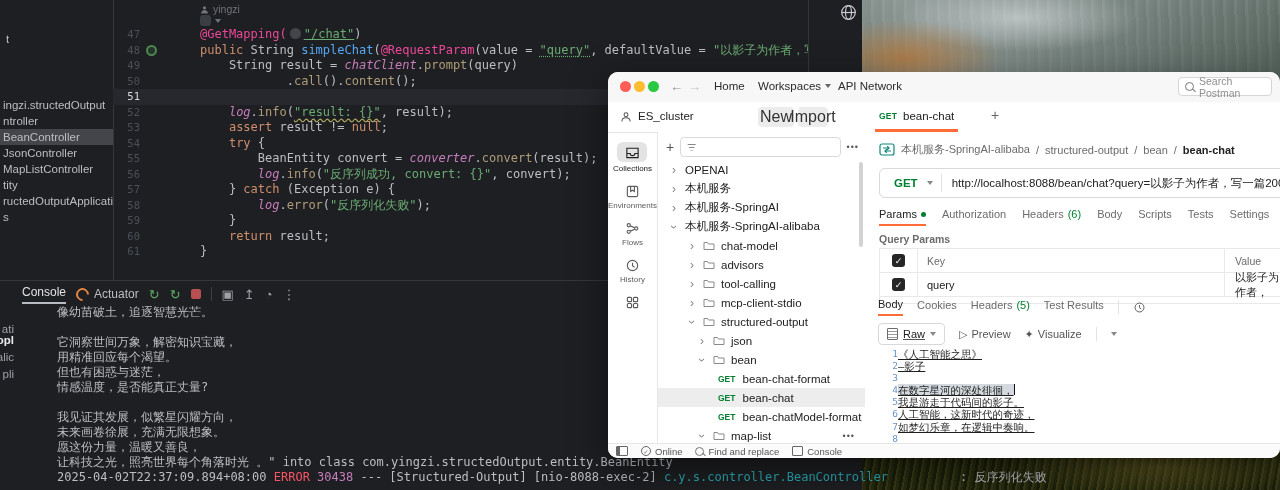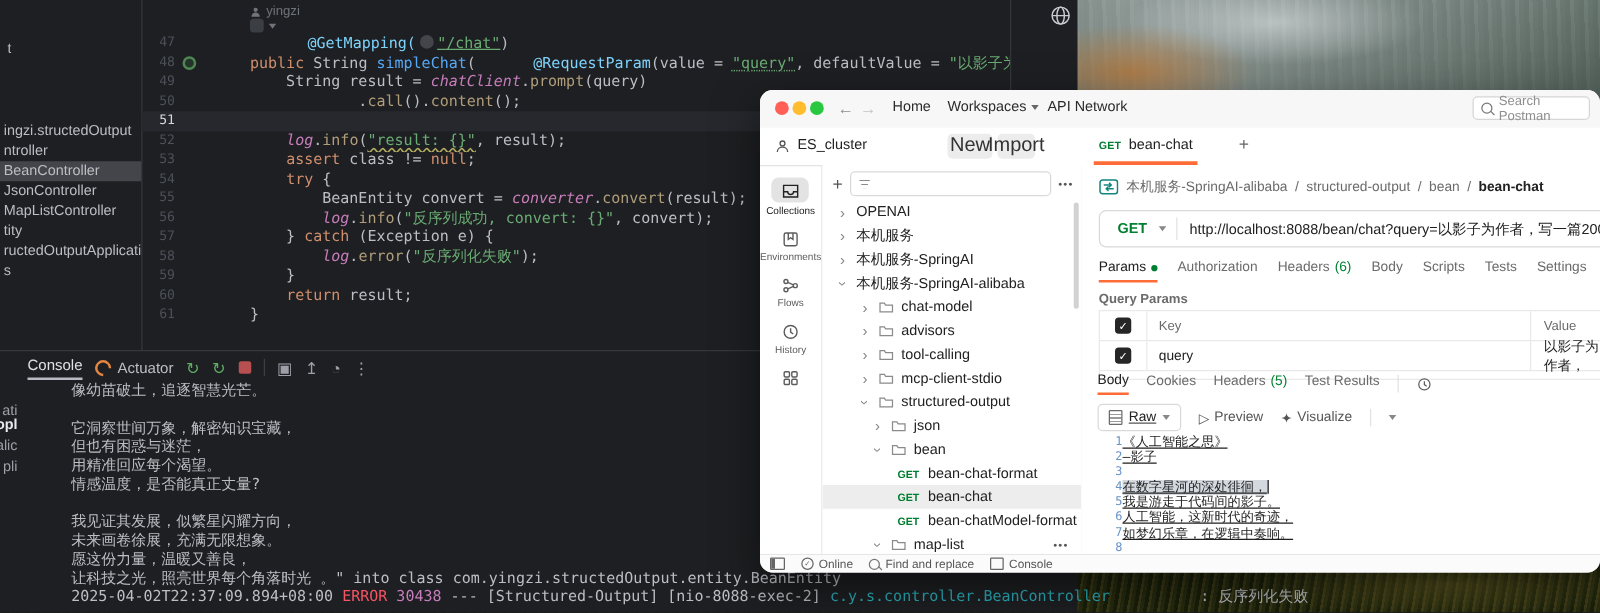--- a/index.html
+++ b/index.html
@@ -33,21 +33,21 @@
   .crow{display:flex;height:15.5px;line-height:15.5px;font-family:"DejaVu Sans Mono",monospace;font-size:12px;white-space:pre;}
   .lnum{width:27px;text-align:right;color:#4b5059;font-size:10.5px;flex:none;}
   .gut{width:22px;flex:none;display:flex;align-items:center;justify-content:center;}
   .code{padding-left:38px;flex:none;}
   .caretline{background:#26282e;}
   .caretline .lnum{color:#d5d8de;}
   .run-dot{width:7px;height:7px;border:2px solid #4e8752;border-radius:50%;background:#24342a;}
   .tk{white-space:pre;}
   .tk-pl{color:#bcbec4;}
   .tk-kw{color:#cf8e6d;}
-  .tk-ann{color:#7dd3fc;margin-left:46px;}
+  .tk-ann{color:#ec4899;}
   .tk-str{color:#6aab73;}
   .tk-strl{color:#6aab73;text-decoration:underline;}
   .tk-strd{color:#6aab73;text-decoration:underline dotted;text-underline-offset:2px;}
   .tk-strw{color:#6aab73;text-decoration:underline wavy #b3ae60;text-underline-offset:2px;}
   .tk-md{color:#56a8f5;}
   .tk-fld{color:#c77dbb;font-style:italic;}
   .tk-call{color:#b09d79;}
   .tk-inlay{display:inline-block;width:11px;height:11px;border-radius:6px;background:#43454a;margin:0 3px;vertical-align:-1px;}
   .globe{position:absolute;left:840px;top:4px;}
 
@@ -195,21 +195,21 @@
       </g>
     </svg>
 
     <div class="codewrap">
       <div class="crow"><span class="lnum">47</span><span class="gut"></span><span class="code"><span class="tk tk-ann">@GetMapping(</span><span class="tk tk-inlay"></span><span class="tk tk-strl">"/chat"</span><span class="tk tk-pl">)</span></span></div>
       <div class="crow"><span class="lnum">48</span><span class="gut"><span class="run-dot"></span></span><span class="code"><span class="tk tk-kw">public </span><span class="tk tk-pl">String </span><span class="tk tk-md">simpleChat</span><span class="tk tk-pl">(</span><span class="tk tk-ann">@RequestParam</span><span class="tk tk-pl">(value = </span><span class="tk tk-strd">"query"</span><span class="tk tk-pl">, defaultValue = </span><span class="tk tk-str">"以影子为作者，写一篇200字左右的有关人工智能诗篇"</span></span></div>
       <div class="crow"><span class="lnum">49</span><span class="gut"></span><span class="code"><span class="tk tk-pl">    String result = </span><span class="tk tk-fld">chatClient</span><span class="tk tk-pl">.</span><span class="tk tk-call">prompt</span><span class="tk tk-pl">(query)</span></span></div>
       <div class="crow"><span class="lnum">50</span><span class="gut"></span><span class="code"><span class="tk tk-pl">            .</span><span class="tk tk-call">call</span><span class="tk tk-pl">().</span><span class="tk tk-call">content</span><span class="tk tk-pl">();</span></span></div>
       <div class="crow caretline"><span class="lnum">51</span><span class="gut"></span><span class="code"></span></div>
       <div class="crow"><span class="lnum">52</span><span class="gut"></span><span class="code"><span class="tk tk-pl">    </span><span class="tk tk-fld">log</span><span class="tk tk-pl">.</span><span class="tk tk-call">info</span><span class="tk tk-pl">(</span><span class="tk tk-strw">"result: {}"</span><span class="tk tk-pl">, result);</span></span></div>
-      <div class="crow"><span class="lnum">53</span><span class="gut"></span><span class="code"><span class="tk tk-pl">    </span><span class="tk tk-kw">assert</span><span class="tk tk-pl"> class != </span><span class="tk tk-kw">null</span><span class="tk tk-pl">;</span></span></div>
+      <div class="crow"><span class="lnum">53</span><span class="gut"></span><span class="code"><span class="tk tk-pl">    </span><span class="tk tk-kw">assert</span><span class="tk tk-pl"> result != </span><span class="tk tk-kw">null</span><span class="tk tk-pl">;</span></span></div>
       <div class="crow"><span class="lnum">54</span><span class="gut"></span><span class="code"><span class="tk tk-pl">    </span><span class="tk tk-kw">try</span><span class="tk tk-pl"> {</span></span></div>
       <div class="crow"><span class="lnum">55</span><span class="gut"></span><span class="code"><span class="tk tk-pl">        BeanEntity convert = </span><span class="tk tk-fld">converter</span><span class="tk tk-pl">.</span><span class="tk tk-call">convert</span><span class="tk tk-pl">(result);</span></span></div>
       <div class="crow"><span class="lnum">56</span><span class="gut"></span><span class="code"><span class="tk tk-pl">        </span><span class="tk tk-fld">log</span><span class="tk tk-pl">.</span><span class="tk tk-call">info</span><span class="tk tk-pl">(</span><span class="tk tk-str">"反序列成功, convert: {}"</span><span class="tk tk-pl">, convert);</span></span></div>
       <div class="crow"><span class="lnum">57</span><span class="gut"></span><span class="code"><span class="tk tk-pl">    } </span><span class="tk tk-kw">catch</span><span class="tk tk-pl"> (Exception e) {</span></span></div>
       <div class="crow"><span class="lnum">58</span><span class="gut"></span><span class="code"><span class="tk tk-pl">        </span><span class="tk tk-fld">log</span><span class="tk tk-pl">.</span><span class="tk tk-call">error</span><span class="tk tk-pl">(</span><span class="tk tk-str">"反序列化失败"</span><span class="tk tk-pl">);</span></span></div>
       <div class="crow"><span class="lnum">59</span><span class="gut"></span><span class="code"><span class="tk tk-pl">    }</span></span></div>
       <div class="crow"><span class="lnum">60</span><span class="gut"></span><span class="code"><span class="tk tk-pl">    </span><span class="tk tk-kw">return</span><span class="tk tk-pl"> result;</span></span></div>
       <div class="crow"><span class="lnum">61</span><span class="gut"></span><span class="code"><span class="tk tk-pl">}</span></span></div>
     </div>
 
@@ -232,22 +232,22 @@
 
     <div class="frag" style="top:322px;">ati</div>
     <div class="frag b" style="top:333px;">opl</div>
     <div class="frag" style="top:350px;">alic</div>
     <div class="frag" style="top:367px;">pli</div>
 
     <div class="conout">
       <div class="conline">像幼苗破土，追逐智慧光芒。</div>
       <div class="conline"></div>
       <div class="conline">它洞察世间万象，解密知识宝藏，</div>
+      <div class="conline">用精准回应每个渴望。</div>
       <div class="conline">但也有困惑与迷茫，</div>
-      <div class="conline">用精准回应每个渴望。</div>
       <div class="conline">情感温度，是否能真正丈量?</div>
       <div class="conline"></div>
       <div class="conline">我见证其发展，似繁星闪耀方向，</div>
       <div class="conline">未来画卷徐展，充满无限想象。</div>
       <div class="conline">愿这份力量，温暖又善良，</div>
       <div class="conline">让科技之光，照亮世界每个角落时光 。" into class com.yingzi.structedOutput.entity.BeanEntity</div>
       <div class="conline"><span class="tk tk-gray">2025-04-02T22:37:09.894+08:00 </span><span class="tk tk-err">ERROR</span><span class="tk tk-num"> 30438</span><span class="tk tk-gray"> --- [Structured-Output] [nio-8088-exec-2] </span><span class="tk tk-cls">c.y.s.controller.BeanController</span><span class="tk tk-gray">          : 反序列化失败</span></div>
     </div>
   </div>
 

